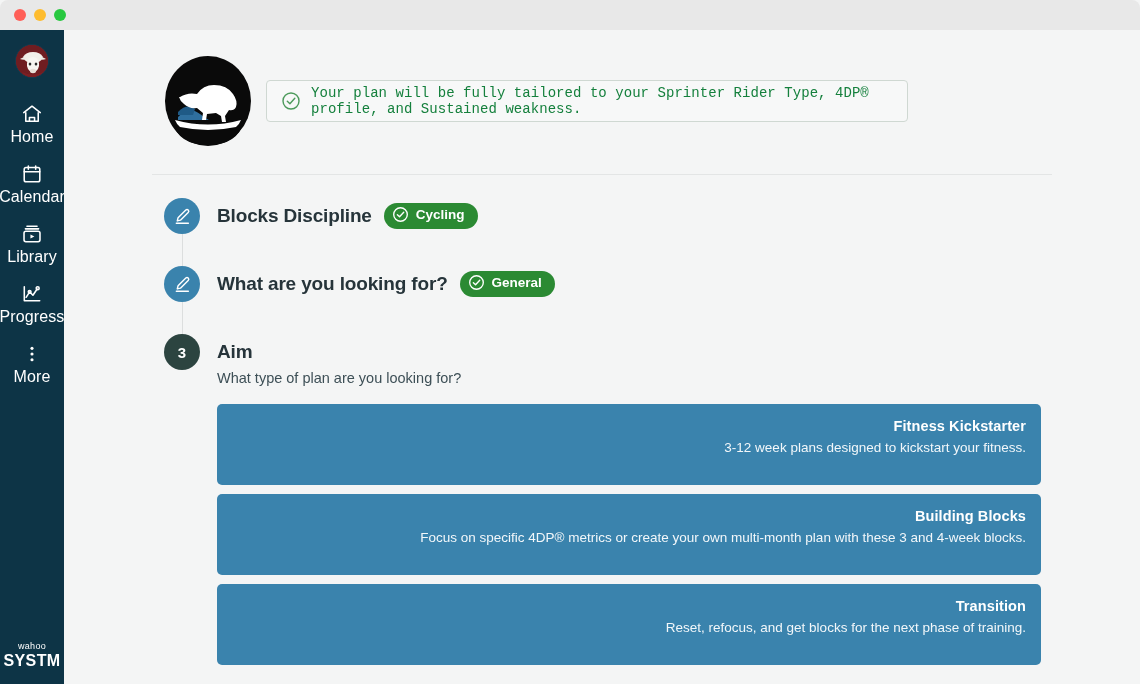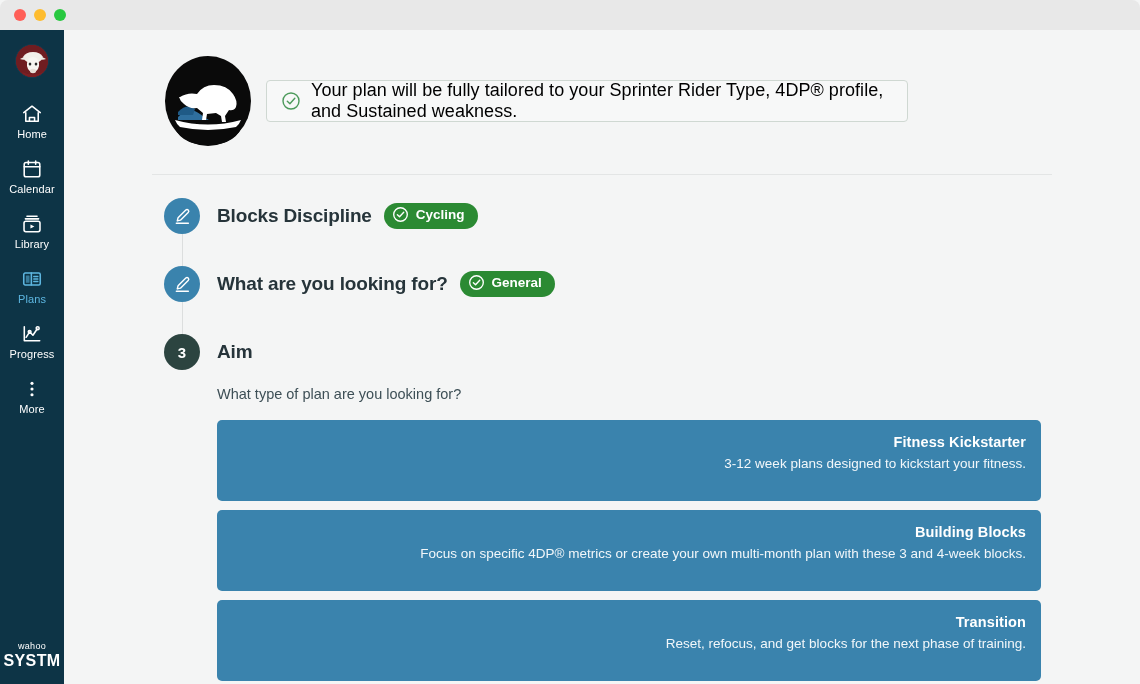--- a/index.html
+++ b/index.html
@@ -56,21 +56,21 @@
     display: flex; flex-direction: column;
     align-items: center;
     gap: 4px;
     padding: 9px 0 9px 0;
     color: #ffffff;
     text-decoration: none;
     cursor: pointer;
   }
   .nav-item .ico { width: 22px; height: 22px; display: block; }
   .nav-item .ico svg { display: block; width: 22px; height: 22px; }
-  .nav-label { font-size: 11px; letter-spacing: .1px; line-height: 1; }
+  .nav-label { font-size: 16px; letter-spacing: .1px; line-height: 1; }
   .nav-item.active { color: #5db6e0; }
 
   .brand {
     position: absolute; bottom: 14px; left: 0; width: 64px;
     text-align: center; color: #fff;
   }
   .brand .b1 { font-size: 9px; letter-spacing: .3px; line-height: 1.1; }
   .brand .b2 { font-size: 16px; font-weight: 700; letter-spacing: .4px; line-height: 1.15; }
 
   
@@ -95,21 +95,21 @@
     margin-left: 14px;
     width: 642px; height: 42px;
     border: 1px solid #cfd8d2;
     background: #f7f8f8;
     border-radius: 4px;
     display: flex; align-items: center;
     padding: 0 14px;
     gap: 10px;
   }
   .alert .check { width: 20px; height: 20px; flex: none; }
-  .alert .txt { font-size: 18px; color: #000000; letter-spacing: .05px; }
+  .alert .txt { font-size: 14px; color: #15803d; letter-spacing: .05px; font-family: Liberation Mono, monospace; }
 
   .divider {
     position: absolute; left: 88px; top: 144px;
     width: 900px; height: 1px; background: #e3e5e5;
   }
 
   
   .steps { position: absolute; left: 100px; top: 168px; width: 900px; }
   .step { position: relative; }
   .step-head { display: flex; align-items: center; gap: 0; height: 36px; }
@@ -141,21 +141,20 @@
   .pill svg { display: block; flex: none; }
 
   .connector {
     position: absolute; left: 17.5px; top: 36px;
     width: 1px; height: 32px; background: #dcdede;
   }
   .step-gap { height: 32px; }
 
   .step-sub {
     margin-left: 53px;
-    margin-top: 16px;
     font-size: 14.5px; color: #3d4f56;
   }
 
   
   .options { margin-left: 53px; margin-top: 18px; width: 824px; }
   .card {
     background: #3a83ad;
     border-radius: 5px;
     padding: 14px 15px 16px 15px;
     margin-bottom: 9px;
@@ -225,33 +224,20 @@
           <svg viewBox="0 0 24 24" fill="none" stroke="#ffffff" stroke-width="1.7" stroke-linecap="round" stroke-linejoin="round">
             <path d="M6.5 3.6 H17.5"></path>
               <path d="M4.8 6.4 H19.2"></path>
             <rect x="3.3" y="9" width="17.4" height="11.4" rx="2"></rect>
             <path d="M10.3 12.6 L14.6 14.8 L10.3 17 Z" fill="#ffffff" stroke="none"></path>
           </svg>
         </span>
         <span class="nav-label">Library</span>
       </div>
 
-      <div class="nav-item active">
-        <span class="ico">
-          <svg viewBox="0 0 24 24" fill="none" stroke="#5db6e0" stroke-width="1.7" stroke-linecap="round" stroke-linejoin="round">
-            <rect x="3" y="5.5" width="18" height="13" rx="1.6"></rect>
-            <path d="M11.3 5.5 V18.5"></path>
-            <path d="M14 9.2 H18.3"></path>
-              <path d="M14 12 H18.3"></path>
-              <path d="M14 14.8 H18.3"></path>
-            <rect x="5.3" y="8.2" width="4" height="8" rx=".6" fill="#5db6e0" stroke="none" opacity=".55"></rect>
-          </svg>
-        </span>
-        <span class="nav-label">Plans</span>
-      </div>
 
       <div class="nav-item">
         <span class="ico">
           <svg viewBox="0 0 24 24" fill="none" stroke="#ffffff" stroke-width="1.7" stroke-linecap="round" stroke-linejoin="round">
             <path d="M3.6 4 V19.4 H20.4"></path>
             <path d="M5.6 15.6 L9.4 9.6 L13 13.4 L17.6 6.6"></path>
             <circle cx="9.4" cy="9.6" r="1.5"></circle>
             <circle cx="18.2" cy="5.6" r="1.6"></circle>
           </svg>
         </span>

